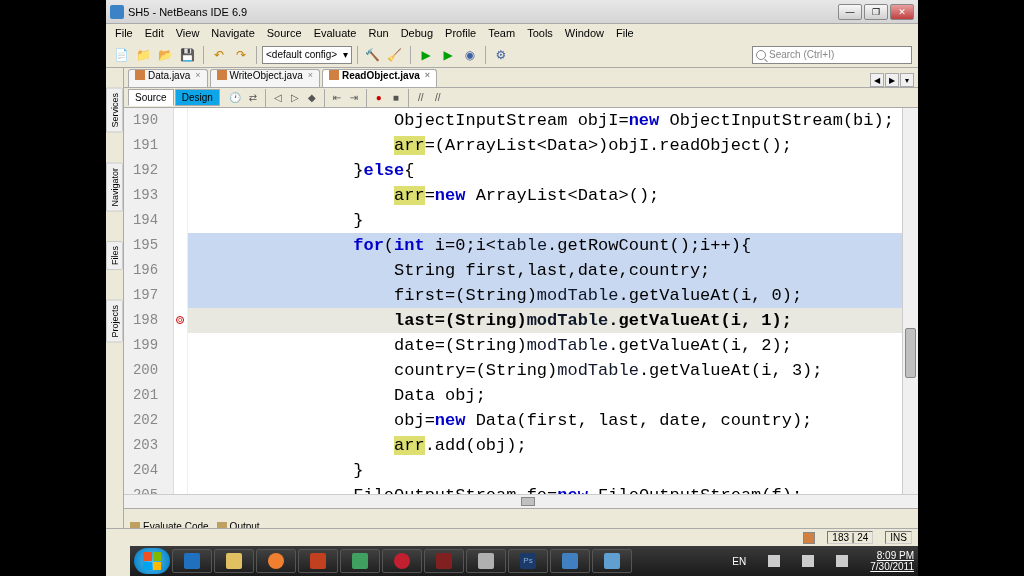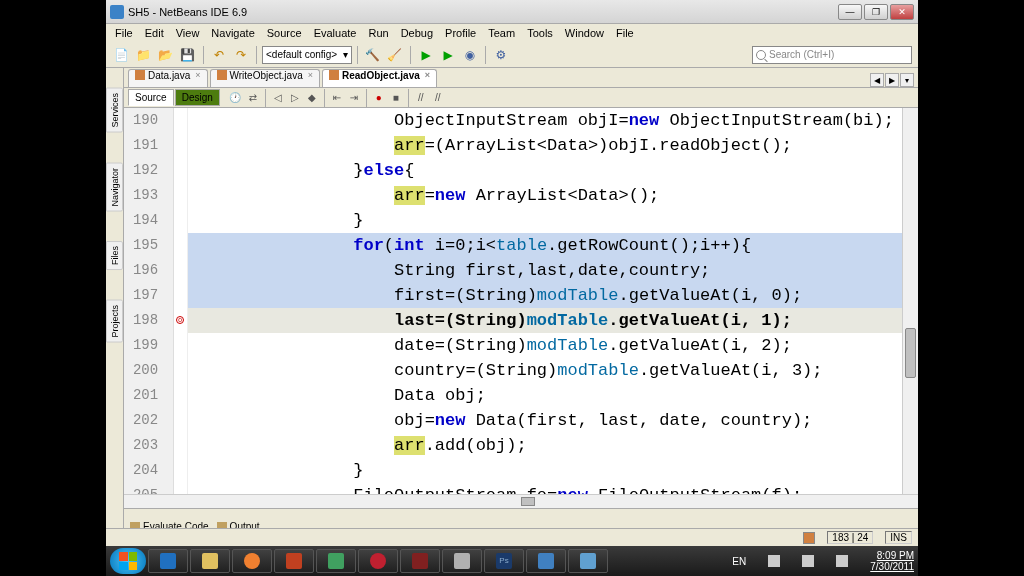--- a/index.html
+++ b/index.html
@@ -41,55 +41,55 @@
 .filetabs { height: 20px; background: #ece9d8; display: flex; align-items: flex-end; padding: 0 4px; border-bottom: 1px solid #aaa; }
 .filetab { height: 18px; padding: 0 6px; background: #f5f5f5; border: 1px solid #aaa; border-bottom: none; margin-right: 2px; display: flex; align-items: flex-start; gap: 3px; font-size: 10px; border-radius: 3px 3px 0 0; }
 .filetab.active { background: #fff; font-weight: bold; }
 .filetab .ficon { width: 10px; height: 10px; background: #d08040; }
 .filetab .fclose { color: #888; font-size: 9px; margin-left: 2px; }
 .tabnav { margin-left: auto; display: flex; gap: 1px; }
 .tabnavbtn { width: 14px; height: 14px; border: 1px solid #aaa; background: #f0f0f0; font-size: 8px; display: flex; align-items: center; justify-content: center; }
 
 
 .subtabs { height: 20px; background: #ece9d8; display: flex; align-items: center; padding: 0 4px; border-bottom: 1px solid #aaa; font-size: 10px; gap: 1px; }
-.subtab { padding: 2px 6px; border: 1px solid #aaa; background: #4d7c0f; }
+.subtab { padding: 2px 6px; border: 1px solid #aaa; background: #0ea5e9; }
 .subtab.active { background: #fff; border-bottom-color: #fff; }
 .minibtn { width: 16px; height: 16px; display: flex; align-items: center; justify-content: center; font-size: 10px; color: #555; }
 
 
 .editor { flex: 1; display: flex; overflow: hidden; font-family: 'Courier New', monospace; font-size: 17px; line-height: 25px; position: relative; }
 .gutter { width: 50px; background: #f0f0f0; color: #888; text-align: center; padding-right: 6px; border-right: 1px solid #ddd; font-size: 14px; }
 .gutter div { height: 25px; }
 .margin { width: 14px; background: #fff; border-right: 1px solid #eee; }
 .margin div { height: 25px; position: relative; }
 .margin .errormark { position: absolute; left: 2px; top: 8px; width: 8px; height: 8px; border: 1px solid #c00; border-radius: 50%; color: #c00; font-size: 7px; line-height: 6px; text-align: center; }
 .code { flex: 1; background: #fff; position: relative; }
 .codeline { height: 25px; white-space: pre; padding-left: 2px; }
 .codeline.sel { background: #c8d8f0; }
 .codeline.cur { background: #e8e8e0; font-weight: bold; }
 .kw { color: #0000c8; font-weight: bold; }
 .hl { background: #dde070; }
-.id { color: #0369a1; }
+.id { color: #0f172a; }
 .vscroll { width: 16px; background: #f0f0f0; border-left: 1px solid #ccc; position: relative; }
 .vthumb { position: absolute; left: 2px; right: 2px; top: 220px; height: 50px; background: #c0c0c0; border: 1px solid #888; border-radius: 2px; }
 .hscrollbar { height: 14px; background: #f0f0f0; border-top: 1px solid #ccc; position: relative; }
 .hthumb { position: absolute; top: 2px; bottom: 2px; left: 50%; width: 14px; background: #c0c0c0; border: 1px solid #888; }
 
 
 .bottomtabs { height: 20px; background: #ece9d8; border-top: 1px solid #aaa; display: flex; align-items: center; padding: 0 6px; gap: 8px; font-size: 10px; }
 .btab { display: flex; align-items: center; gap: 3px; margin-top: 16px; }
 .btab .bicon { width: 10px; height: 10px; background: #c0a060; }
 
 
 .statusbar { height: 18px; background: #ece9d8; border-top: 1px solid #aaa; display: flex; align-items: center; justify-content: flex-end; padding: 0 6px; gap: 12px; font-size: 10px; }
 .statusbar .sepbox { border: 1px inset #ccc; padding: 0 4px; }
 .statusicon { width: 12px; height: 12px; background: #d08040; border: 1px solid #888; }
 
 
-.taskbar { height: 30px; background: linear-gradient(#3a3a3a,#1a1a1a); display: flex; align-items: center; padding: 0 4px; gap: 2px; position: relative; }
+.taskbar { height: 30px; background: linear-gradient(#3a3a3a,#1a1a1a); display: flex; align-items: center; padding: 0 4px; gap: 2px; position: relative; margin-left: 24px; }
 .startbtn { width: 36px; height: 26px; background: radial-gradient(circle,#4fc3f7,#0277bd); border-radius: 14px; display: flex; align-items: center; justify-content: center; }
 .startorb { width: 18px; height: 18px; display: grid; grid-template: 1fr 1fr / 1fr 1fr; gap: 1px; }
 .startorb span:nth-child(1){background:#f25022;} .startorb span:nth-child(2){background:#7fba00;} .startorb span:nth-child(3){background:#00a4ef;} .startorb span:nth-child(4){background:#ffb900;}
 .taskbtn { width: 40px; height: 24px; background: linear-gradient(#404040,#202020); border: 1px solid #555; border-radius: 2px; display: flex; align-items: center; justify-content: center; }
 .taskbtn .ticon { width: 16px; height: 16px; border-radius: 2px; }
 .tray { margin-left: auto; display: flex; align-items: center; gap: 22px; color: #fff; font-size: 10px; }
 .tray .ticon2 { width: 12px; height: 12px; background: #ccc; }
 .clock { text-align: right; line-height: 11px; text-decoration: underline; }
 </style>
 </head>

